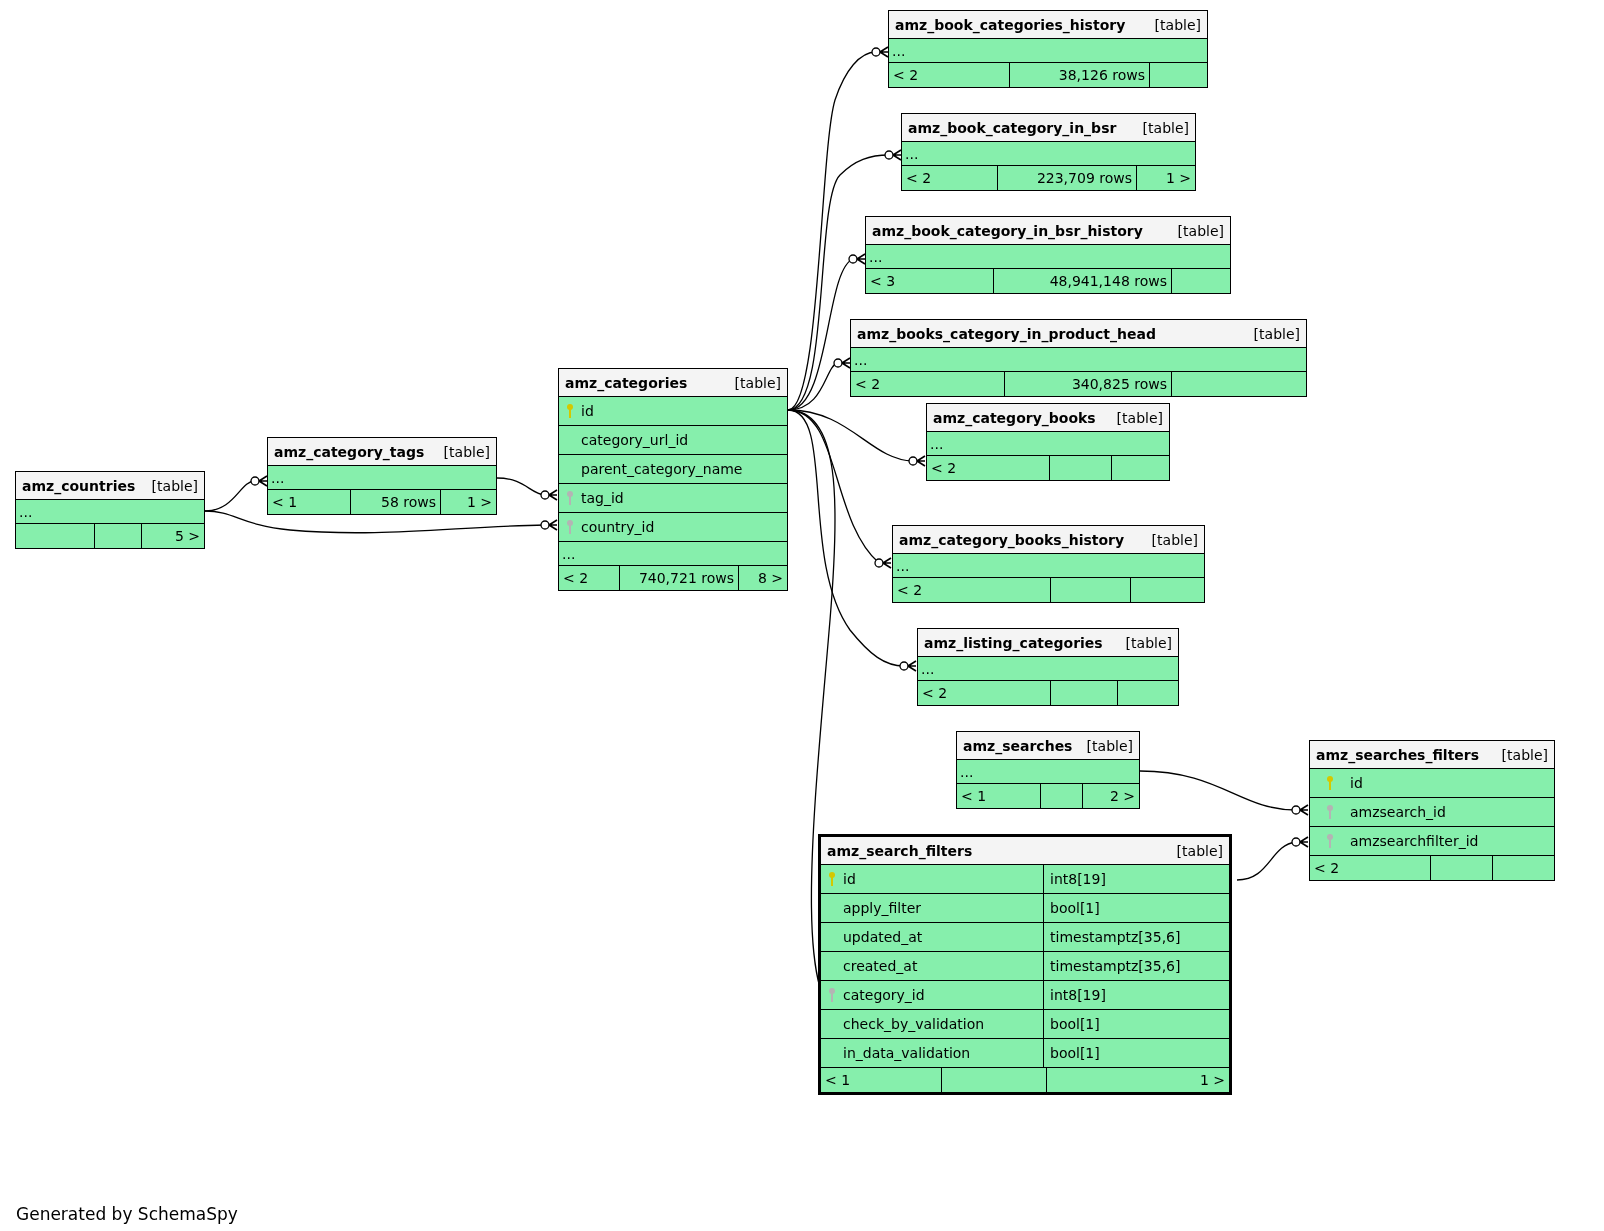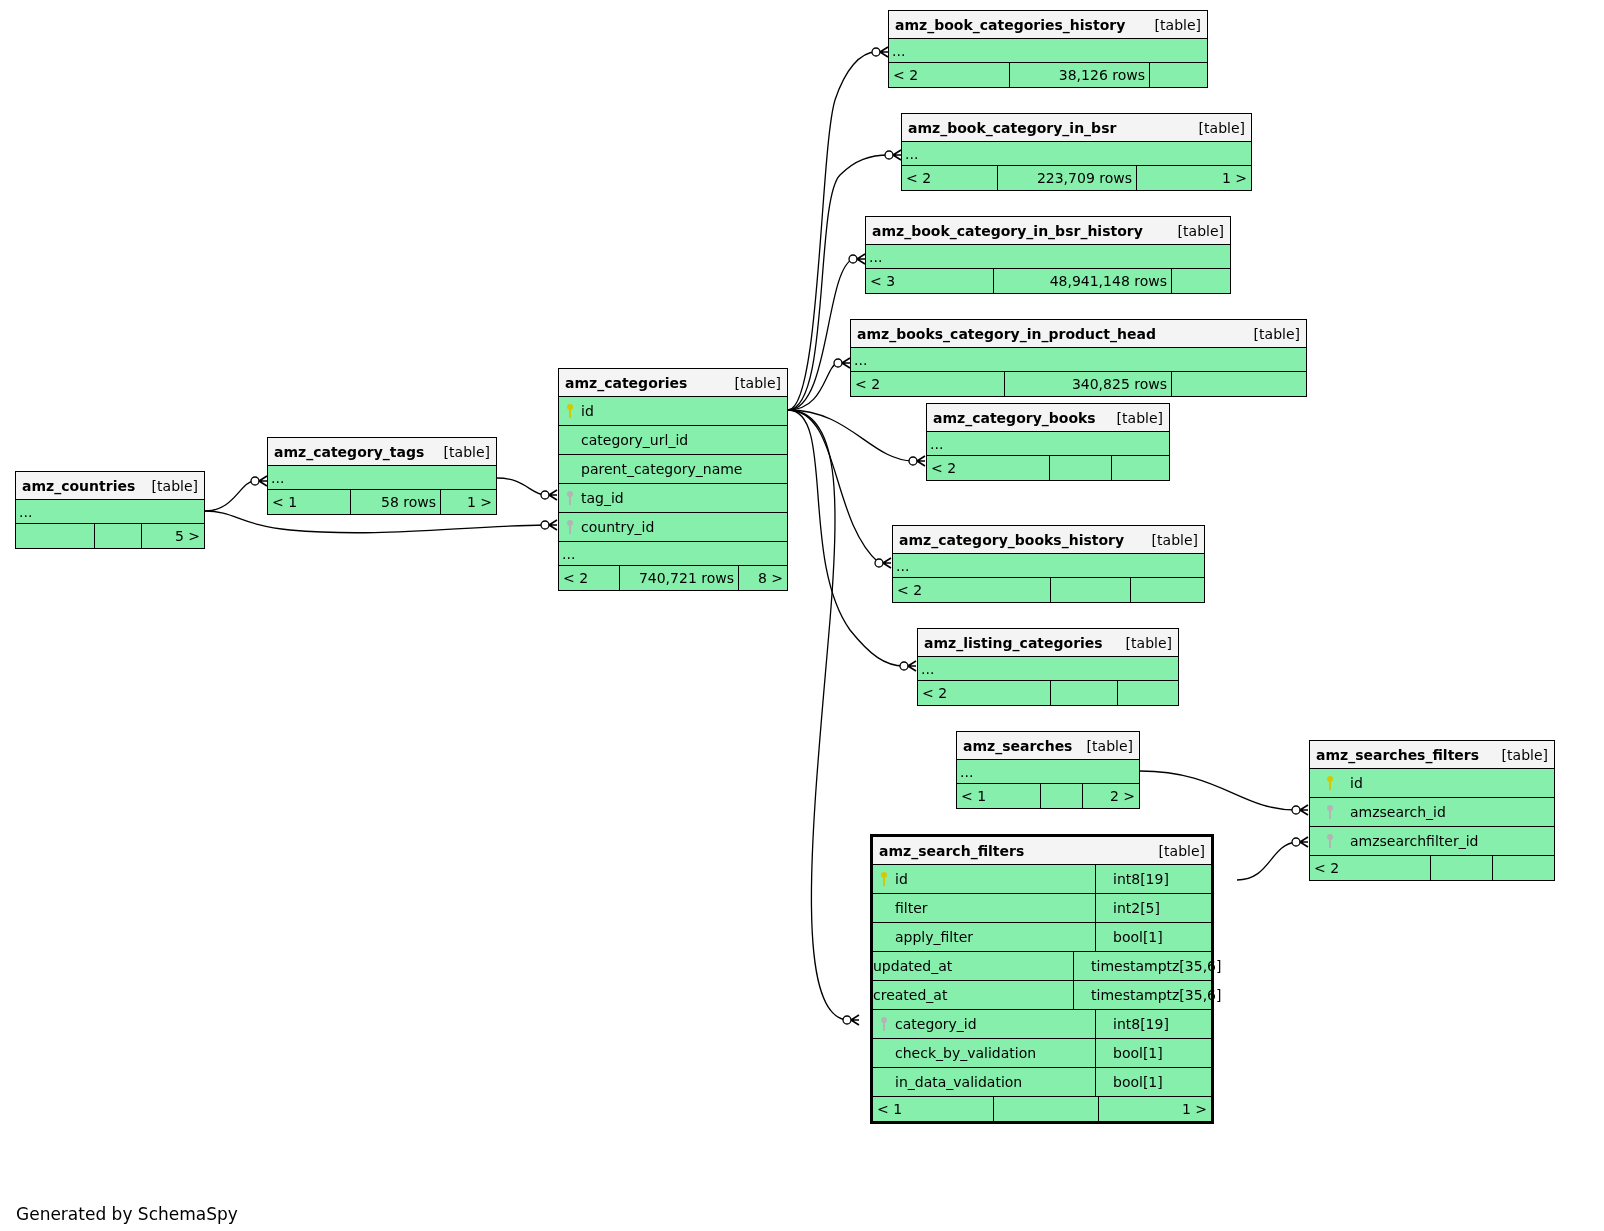--- a/index.html
+++ b/index.html
@@ -9,21 +9,21 @@
   .tbl { position:absolute; border:1.5px solid #000; background:#86efac; box-sizing:border-box; }
   .tbl.focus { border:3px solid #000; }
   .tbl .hdr { background:#f4f4f4; height:28px; display:flex; justify-content:space-between; align-items:center;
               padding:0 6px; border-bottom:1.5px solid #000; box-sizing:border-box; }
   .tbl .hdr .tname { font-weight:bold; white-space:nowrap; }
   .tbl .hdr .ttype { white-space:nowrap; }
   .tbl .row { height:29px; display:flex; align-items:center; border-bottom:1.5px solid #000; box-sizing:border-box; }
   .tbl .row.dots { height:24px; padding-left:3px; }
   .tbl .row .keyslot { width:22px; display:flex; justify-content:center; align-items:center; }
   .tbl .row .colname { flex:1; white-space:nowrap; }
-  .tbl .row .coltype { border-left:1.5px solid #000; height:100%; display:flex; align-items:center; padding-left:17px; box-sizing:border-box; white-space:nowrap; }
+  .tbl .row .coltype { border-left:1.5px solid #000; height:100%; display:flex; align-items:center; padding-left:6px; box-sizing:border-box; white-space:nowrap; }
   .tbl .foot { height:24px; display:flex; box-sizing:border-box; }
   .tbl .foot .cell { height:100%; display:flex; align-items:center; box-sizing:border-box; padding:0 4px; white-space:nowrap; }
   .tbl .foot .cell + .cell { border-left:1.5px solid #000; }
   .tbl .foot .c1 { justify-content:flex-start; }
   .tbl .foot .c2, .tbl .foot .c3 { justify-content:flex-end; }
   .key { width:8px; height:16px; display:inline-block; }
   #footer-note { position:absolute; left:16px; top:1204px; font-size:17px; }
 </style>
 </head>
 <body>
@@ -176,21 +176,21 @@
     <span class="ttype">[table]</span>
   </div>
   <div class="row dots">...</div>
   <div class="foot">
     <div class="cell c1" style="width:120px">&lt; 2</div>
     <div class="cell c2" style="width:140px">38,126 rows</div>
     <div class="cell c3" style="flex:1"></div>
   </div>
 </div>
 
-<div class="tbl" style="left:901px;top:113px;width:351px;">
+<div class="tbl" style="left:901px;top:113px;width:295px;">
   <div class="hdr">
     <span class="tname">amz_book_category_in_bsr</span>
     <span class="ttype">[table]</span>
   </div>
   <div class="row dots">...</div>
   <div class="foot">
     <div class="cell c1" style="width:95px">&lt; 2</div>
     <div class="cell c2" style="width:139px">223,709 rows</div>
     <div class="cell c3" style="flex:1">1 &gt;</div>
   </div>
@@ -306,43 +306,38 @@
       </span>
     <span class="colname">amzsearchfilter_id</span>
   </div>
   <div class="foot">
     <div class="cell c1" style="width:120px">&lt; 2</div>
     <div class="cell c2" style="width:62px"></div>
     <div class="cell c3" style="flex:1"></div>
   </div>
 </div>
 
-<div class="tbl focus" id="sf" style="left:870px;top:834px;width:344px;">
+<div class="tbl focus" id="sf" style="left:818px;top:834px;width:414px;">
   <div class="hdr">
     <span class="tname">amz_search_filters</span>
     <span class="ttype">[table]</span>
   </div>
   <div id="sf-rows">
       <div class="row">
         <span class="keyslot">
           <span class="key pk"><svg width="8" height="16" viewBox="0 0 8 16">
               <circle cx="4" cy="4" r="3" fill="#d4c800"></circle>
               <rect x="3" y="5" width="2" height="10" fill="#d4c800"></rect>
             </svg></span>
         </span>
         <span class="colname" style="flex: 0 0 200px;">id</span>
         <span class="coltype" style="flex: 1 1 0%;">int8[19]</span>
       </div>
       <div class="row">
         <span class="keyslot"></span>
-        <span class="colname" style="flex: 0 0 200px;">filter</span>
-        <span class="coltype" style="flex: 1 1 0%;">int2[5]</span>
-      </div>
-      <div class="row">
-        <span class="keyslot"></span>
         <span class="colname" style="flex: 0 0 200px;">apply_filter</span>
         <span class="coltype" style="flex: 1 1 0%;">bool[1]</span>
       </div>
       <div class="row">
         <span class="keyslot"></span>
         <span class="colname" style="flex: 0 0 200px;">updated_at</span>
         <span class="coltype" style="flex: 1 1 0%;">timestamptz[35,6]</span>
       </div>
       <div class="row">
         <span class="keyslot"></span>

